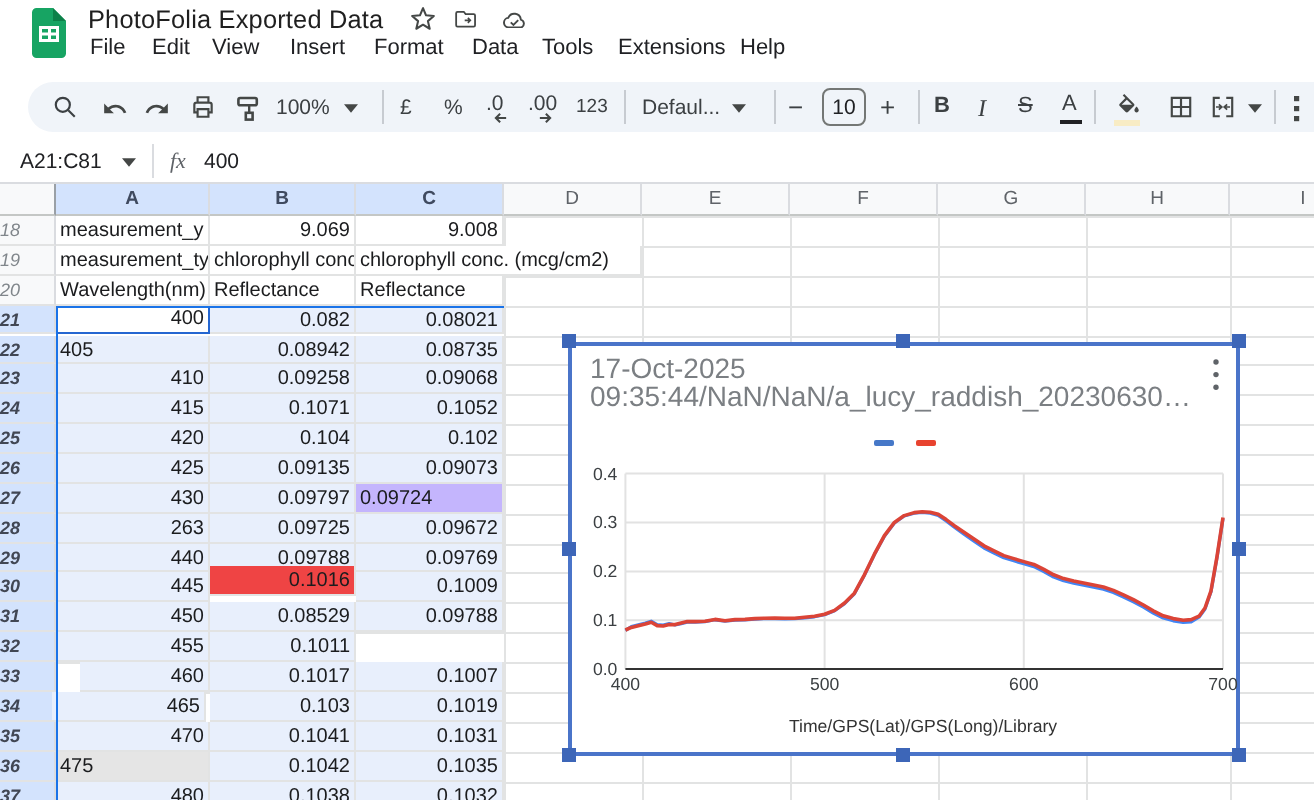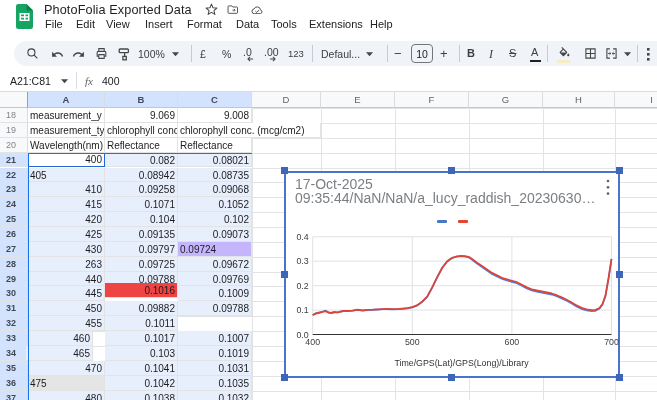--- a/index.html
+++ b/index.html
@@ -8,21 +8,21 @@
 .menu { position:absolute; top:18px; font-size:11px; color:#202124; }
 
 #pill { position:absolute; left:14px; top:41px; width:660px; height:25px; background:#f0f4f9; border-radius:13px; }
 .tbt { position:absolute; font-size:10.5px; color:#3c4043; top:6px; }
 .sep { position:absolute; top:45px; width:1px; height:17px; background:#c7cbd1; }
 
 #fbar { position:absolute; left:0; top:69px; width:657px; height:23px; background:#fff; border-bottom:1px solid #dadce0; }
 
 #grid { position:absolute; left:0; top:92px; width:657px; height:308px; background:#fff; overflow:hidden; }
 .ch { position:absolute; top:0; height:16px; font-size:9.5px; text-align:center; line-height:16px; border-right:1px solid #dadce0; border-bottom:1px solid #c4c7c5; }
-.rh { position:absolute; left:0; width:28px; height:14.87px; font-size:9px; text-align:center; padding-right:5px; line-height:14.87px; border-right:1px solid #dadce0; border-bottom:1px solid #e2e3e3; }
+.rh { position:absolute; left:0; width:28px; height:14.87px; font-size:9px; text-align:left; padding-right:5px; line-height:14.87px; border-right:1px solid #dadce0; border-bottom:1px solid #e2e3e3;font-style:italic; }
 .cell { position:absolute; height:14.87px; font-size:10px; color:#1b1c1e; line-height:15.1px; padding:0 2px 0 2px; border-right:1px solid #e2e3e3; border-bottom:1px solid #e2e3e3; white-space:nowrap; overflow:hidden; }
 .a21 { background:#fff; border:1.5px solid #2466d1 !important; line-height:12px; }
 .vl { position:absolute; top:16px; width:1px; height:292px; background:#e2e3e3; }
 .hl { position:absolute; left:28px; width:629px; height:1px; background:#e2e3e3; }
 #corner { position:absolute; left:0; top:0; width:28px; height:16px; background:#f8f9fa; border-right:1px solid #9aa0a6; border-bottom:1px solid #c4c7c5; }
 
 #chart { position:absolute; left:284px; top:170.5px; width:335.5px; height:207px; background:#fff; }
 #cbord { position:absolute; left:0; top:0; width:335.5px; height:207px; border:2px solid #4a74c9; }
 .hnd { position:absolute; width:7px; height:7px; background:#3d66b8; }
 .axl { font-size:8.8px; fill:#3c4043; font-family:"Liberation Sans",sans-serif; }
@@ -224,31 +224,31 @@
     <div class="rh" style="top:179.6px;background:#d3e3fd;color:#414754;font-weight:700">29</div>
     <div class="cell" style="left:28px;top:179.6px;width:77px;background:#e8effc;text-align:right">440</div>
     <div class="cell" style="left:105px;top:179.6px;width:73px;background:#e8effc;text-align:right">0.09788</div>
     <div class="cell" style="left:178px;top:179.6px;width:74px;background:#e8effc;text-align:right">0.09769</div>
     <div class="rh" style="top:194.4px;background:#d3e3fd;color:#414754;font-weight:700">30</div>
     <div class="cell" style="left:28px;top:194.4px;width:77px;background:#e8effc;text-align:right">445</div>
     <div class="cell" style="left:105px;top:191px;width:73px;background:#ef4444;text-align:right">0.1016</div>
     <div class="cell" style="left:178px;top:194.4px;width:74px;background:#e8effc;text-align:right">0.1009</div>
     <div class="rh" style="top:209.3px;background:#d3e3fd;color:#414754;font-weight:700">31</div>
     <div class="cell" style="left:28px;top:209.3px;width:77px;background:#e8effc;text-align:right">450</div>
-    <div class="cell" style="left:105px;top:209.3px;width:73px;background:#e8effc;text-align:right">0.09882</div>
+    <div class="cell" style="left:105px;top:209.3px;width:73px;background:#e8effc;text-align:right">0.08529</div>
     <div class="cell" style="left:178px;top:209.3px;width:74px;background:#e8effc;text-align:right">0.09788</div>
     <div class="rh" style="top:224.2px;background:#d3e3fd;color:#414754;font-weight:700">32</div>
     <div class="cell" style="left:28px;top:224.2px;width:77px;background:#e8effc;text-align:right">455</div>
     <div class="cell" style="left:105px;top:224.2px;width:73px;background:#e8effc;text-align:right">0.1011</div>
     <div class="rh" style="top:239.0px;background:#d3e3fd;color:#414754;font-weight:700">33</div>
-    <div class="cell" style="left:28px;top:239.0px;width:65px;background:#e8effc;text-align:right">460</div>
+    <div class="cell" style="left:40px;top:239.0px;width:65px;background:#e8effc;text-align:right">460</div>
     <div class="cell" style="left:105px;top:239.0px;width:73px;background:#e8effc;text-align:right">0.1017</div>
     <div class="cell" style="left:178px;top:239.0px;width:74px;background:#e8effc;text-align:right">0.1007</div>
     <div class="rh" style="top:253.9px;background:#d3e3fd;color:#414754;font-weight:700">34</div>
-    <div class="cell" style="left:26px;top:253.9px;width:67px;background:#e8effc;text-align:right">465</div>
+    <div class="cell" style="left:26px;top:253.9px;width:77px;background:#e8effc;text-align:right">465</div>
     <div class="cell" style="left:105px;top:253.9px;width:73px;background:#e8effc;text-align:right">0.103</div>
     <div class="cell" style="left:178px;top:253.9px;width:74px;background:#e8effc;text-align:right">0.1019</div>
     <div class="rh" style="top:268.8px;background:#d3e3fd;color:#414754;font-weight:700">35</div>
     <div class="cell" style="left:28px;top:268.8px;width:77px;background:#e8effc;text-align:right">470</div>
     <div class="cell" style="left:105px;top:268.8px;width:73px;background:#e8effc;text-align:right">0.1041</div>
     <div class="cell" style="left:178px;top:268.8px;width:74px;background:#e8effc;text-align:right">0.1031</div>
     <div class="rh" style="top:283.7px;background:#d3e3fd;color:#414754;font-weight:700">36</div>
     <div class="cell" style="left:28px;top:283.7px;width:77px;background:#e5e5e5;text-align:left">475</div>
     <div class="cell" style="left:105px;top:283.7px;width:73px;background:#e8effc;text-align:right">0.1042</div>
     <div class="cell" style="left:178px;top:283.7px;width:74px;background:#e8effc;text-align:right">0.1035</div>

